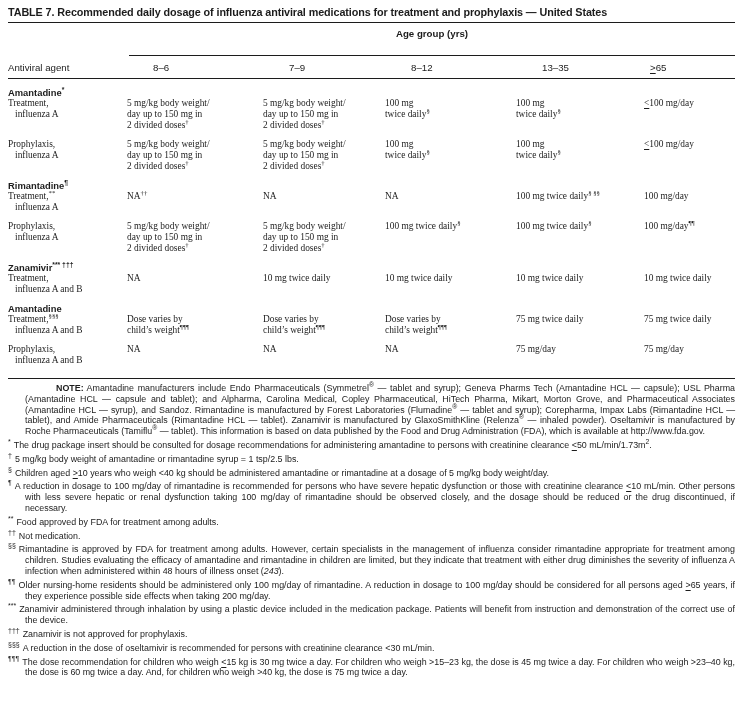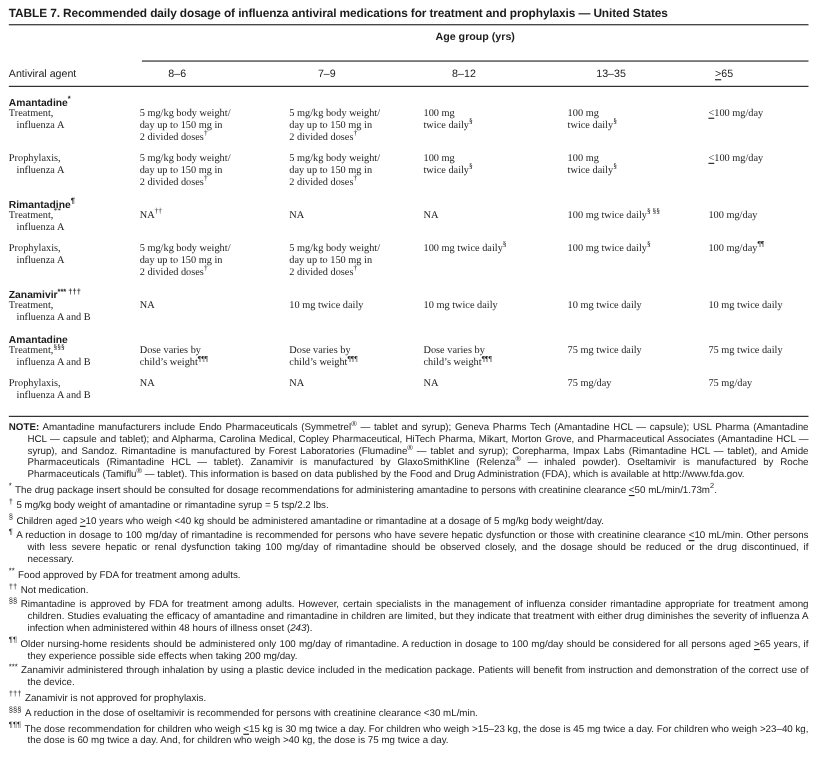--- a/index.html
+++ b/index.html
@@ -31,21 +31,21 @@
     font-size:9.4px;line-height:11px;margin:0 0 8px 0;
   }
   .cell{padding-right:8px;font-family:Liberation Serif, serif;}
   sup{font-size:6.8px;vertical-align:super;line-height:0;}
   .ule{text-decoration:underline;text-decoration-thickness:0.8px;text-underline-offset:1.5px;}
   
   .note{
     font-size:8.9px;line-height:10.8px;text-align:justify;
     padding-left:17px;text-indent:-17px;margin:4px 0 0 0;
   }
-  .note b{margin-right:3px;}
+  .note b{margin-right:3px;margin-left:48px;}
   .fn{
     font-size:8.9px;line-height:10.8px;text-align:justify;
     padding-left:17px;text-indent:-17px;margin:3px 0 0 0;
   }
   .fn-marker{font-size:7px;vertical-align:super;line-height:0;padding-right:3px;white-space:nowrap;}
   i{}
 </style>
 </head>
 <body>
 
@@ -138,21 +138,21 @@
     </div>
 
   <div class="rule-thick"></div>
 
   <p class="note">
     <b>NOTE:</b><span>Amantadine manufacturers include Endo Pharmaceuticals (Symmetrel<sup>®</sup> — tablet and syrup); Geneva Pharms Tech (Amantadine HCL — capsule); USL Pharma (Amantadine HCL — capsule and tablet); and Alpharma, Carolina Medical, Copley Pharmaceutical, HiTech Pharma, Mikart, Morton Grove, and Pharmaceutical Associates (Amantadine HCL — syrup), and Sandoz. Rimantadine is manufactured by Forest Laboratories (Flumadine<sup>®</sup> — tablet and syrup); Corepharma, Impax Labs (Rimantadine HCL — tablet), and Amide Pharmaceuticals (Rimantadine HCL — tablet). Zanamivir is manufactured by GlaxoSmithKline (Relenza<sup>®</sup> — inhaled powder). Oseltamivir is manufactured by Roche Pharmaceuticals (Tamiflu<sup>®</sup> — tablet). This information is based on data published by the Food and Drug Administration (FDA), which is available at http://www.fda.gov.</span>
   </p>
 
   <div id="footnotes">
       <p class="fn"><span class="fn-marker">*</span><span>The drug package insert should be consulted for dosage recommendations for administering amantadine to persons with creatinine clearance <span class="ule">&lt;</span>50 mL/min/1.73m<sup>2</sup>.</span></p>
-      <p class="fn"><span class="fn-marker">†</span><span>5 mg/kg body weight of amantadine or rimantadine syrup = 5 tsp/2.2 lbs.</span></p>
+      <p class="fn"><span class="fn-marker">†</span><span>5 mg/kg body weight of amantadine or rimantadine syrup = 1 tsp/2.5 lbs.</span></p>
       <p class="fn"><span class="fn-marker">§</span><span>Children aged <span class="ule">&gt;</span>10 years who weigh &lt;40 kg should be administered amantadine or rimantadine at a dosage of 5 mg/kg body weight/day.</span></p>
       <p class="fn"><span class="fn-marker">¶</span><span>A reduction in dosage to 100 mg/day of rimantadine is recommended for persons who have severe hepatic dysfunction or those with creatinine clearance <span class="ule">&lt;</span>10 mL/min. Other persons with less severe hepatic or renal dysfunction taking 100 mg/day of rimantadine should be observed closely, and the dosage should be reduced or the drug discontinued, if necessary.</span></p>
       <p class="fn"><span class="fn-marker">**</span><span>Food approved by FDA for treatment among adults.</span></p>
       <p class="fn"><span class="fn-marker">††</span><span>Not medication.</span></p>
       <p class="fn"><span class="fn-marker">§§</span><span>Rimantadine is approved by FDA for treatment among adults. However, certain specialists in the management of influenza consider rimantadine appropriate for treatment among children. Studies evaluating the efficacy of amantadine and rimantadine in children are limited, but they indicate that treatment with either drug diminishes the severity of influenza A infection when administered within 48 hours of illness onset (<i>243</i>).</span></p>
       <p class="fn"><span class="fn-marker">¶¶</span><span>Older nursing-home residents should be administered only 100 mg/day of rimantadine. A reduction in dosage to 100 mg/day should be considered for all persons aged <span class="ule">&gt;</span>65 years, if they experience possible side effects when taking 200 mg/day.</span></p>
       <p class="fn"><span class="fn-marker">***</span><span>Zanamivir administered through inhalation by using a plastic device included in the medication package. Patients will benefit from instruction and demonstration of the correct use of the device.</span></p>
       <p class="fn"><span class="fn-marker">†††</span><span>Zanamivir is not approved for prophylaxis.</span></p>
       <p class="fn"><span class="fn-marker">§§§</span><span>A reduction in the dose of oseltamivir is recommended for persons with creatinine clearance &lt;30 mL/min.</span></p>
       <p class="fn"><span class="fn-marker">¶¶¶</span><span>The dose recommendation for children who weigh <span class="ule">&lt;</span>15 kg is 30 mg twice a day. For children who weigh &gt;15–23 kg, the dose is 45 mg twice a day. For children who weigh &gt;23–40 kg, the dose is 60 mg twice a day. And, for children who weigh &gt;40 kg, the dose is 75 mg twice a day.</span></p>

